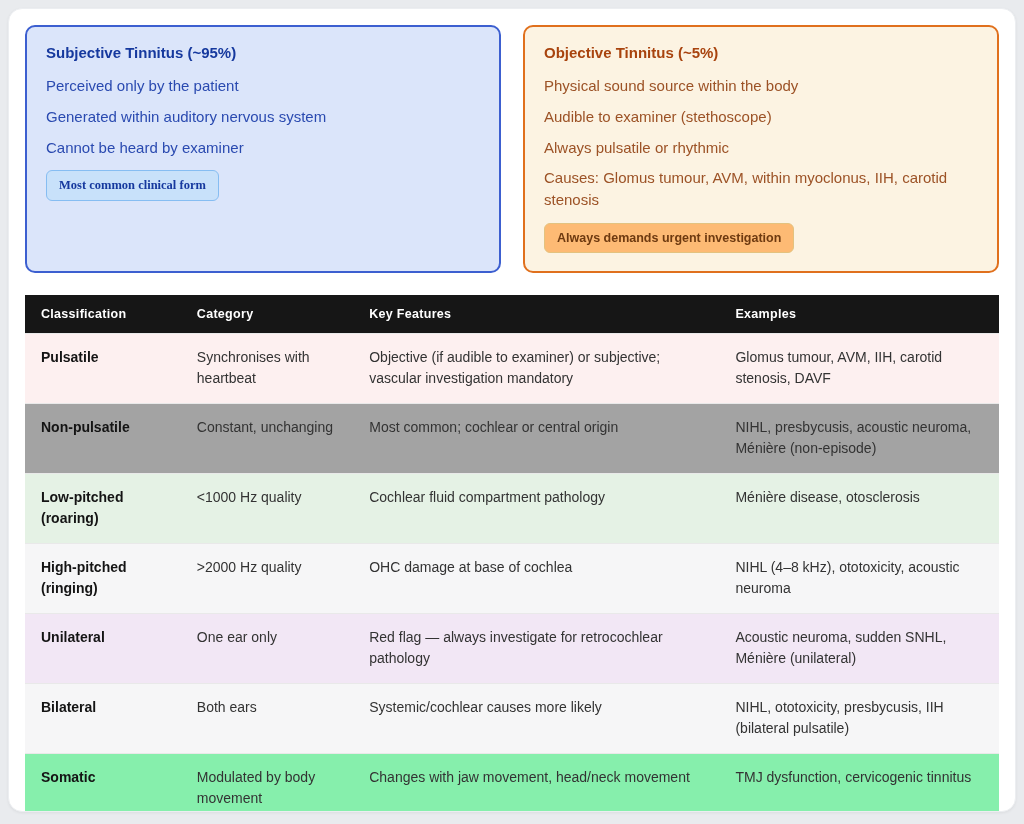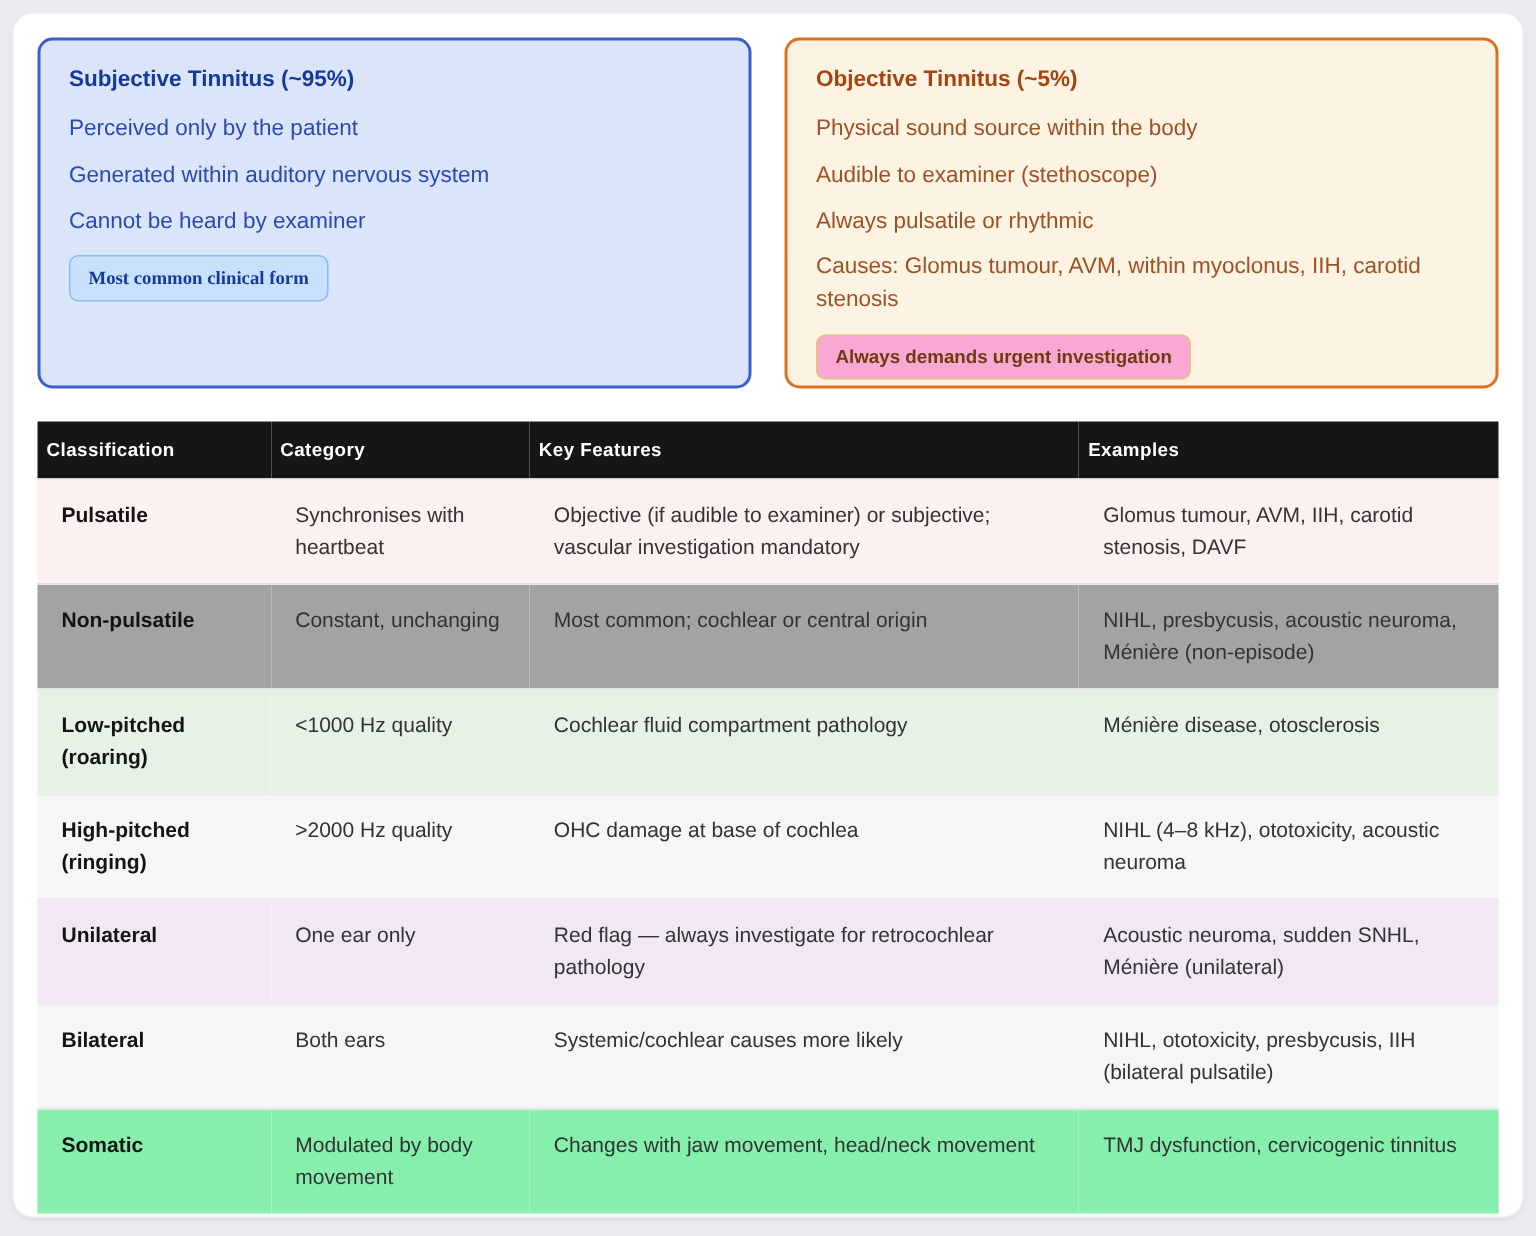--- a/index.html
+++ b/index.html
@@ -23,56 +23,56 @@
   
   .cards-row {
     display: grid;
     grid-template-columns: 1fr 1fr;
     gap: 22px;
     margin-bottom: 22px;
   }
   .info-card {
     border-radius: 10px;
     border: 2px solid;
-    padding: 17px 19px 4px 19px;
+    padding: 17px 19px 18px 19px;
     min-height: 218px;
   }
   .card-subjective { background: #dbe5fa; border-color: #3c5fd0; }
   .card-objective  { background: #fcf3e2; border-color: #e0701d; }
   .info-card h2 { font-size: 15px; font-weight: bold; margin-bottom: 14px; }
   .card-subjective h2 { color: #16399e; }
   .card-objective h2 { color: #a8430e; }
   .info-card p { font-size: 15px; line-height: 1.45; margin-bottom: 9px; }
   .card-subjective p { color: #2a4ab0; }
   .card-objective p { color: #9c5226; }
   .badge {
     display: inline-block;
     margin-top: 3px;
     font-size: 12.5px;
     font-weight: bold;
     padding: 7px 12px;
     border-radius: 6px;
     border: 1px solid;
   }
   .badge-subjective { background: #c8e1fa; border-color: #86bdf2; color: #16399e; font-family: Liberation Serif, serif; }
-  .badge-objective  { background: #f9a8d4; border-color: #e3c27f; color: #6e3a10; }
+  .badge-objective  { background: #fdba74; border-color: #e3c27f; color: #6e3a10; }
   
   table {
     width: 100%;
     border-collapse: collapse;
     table-layout: fixed;
   }
   thead th {
     background: #161616;
     color: #ffffff;
     font-size: 12.5px;
     font-weight: bold;
     letter-spacing: 0.3px;
     text-align: left;
-    padding: 12px 6px;
+    padding: 12px 16px;
   }
   tbody td {
     font-size: 14px;
     color: #333333;
     line-height: 1.5;
     vertical-align: top;
     padding: 13px 16px 14px 16px;
     border-top: 1px solid #e9e9e9;
   }
   tbody td.cls { font-weight: bold; color: #141414; }

